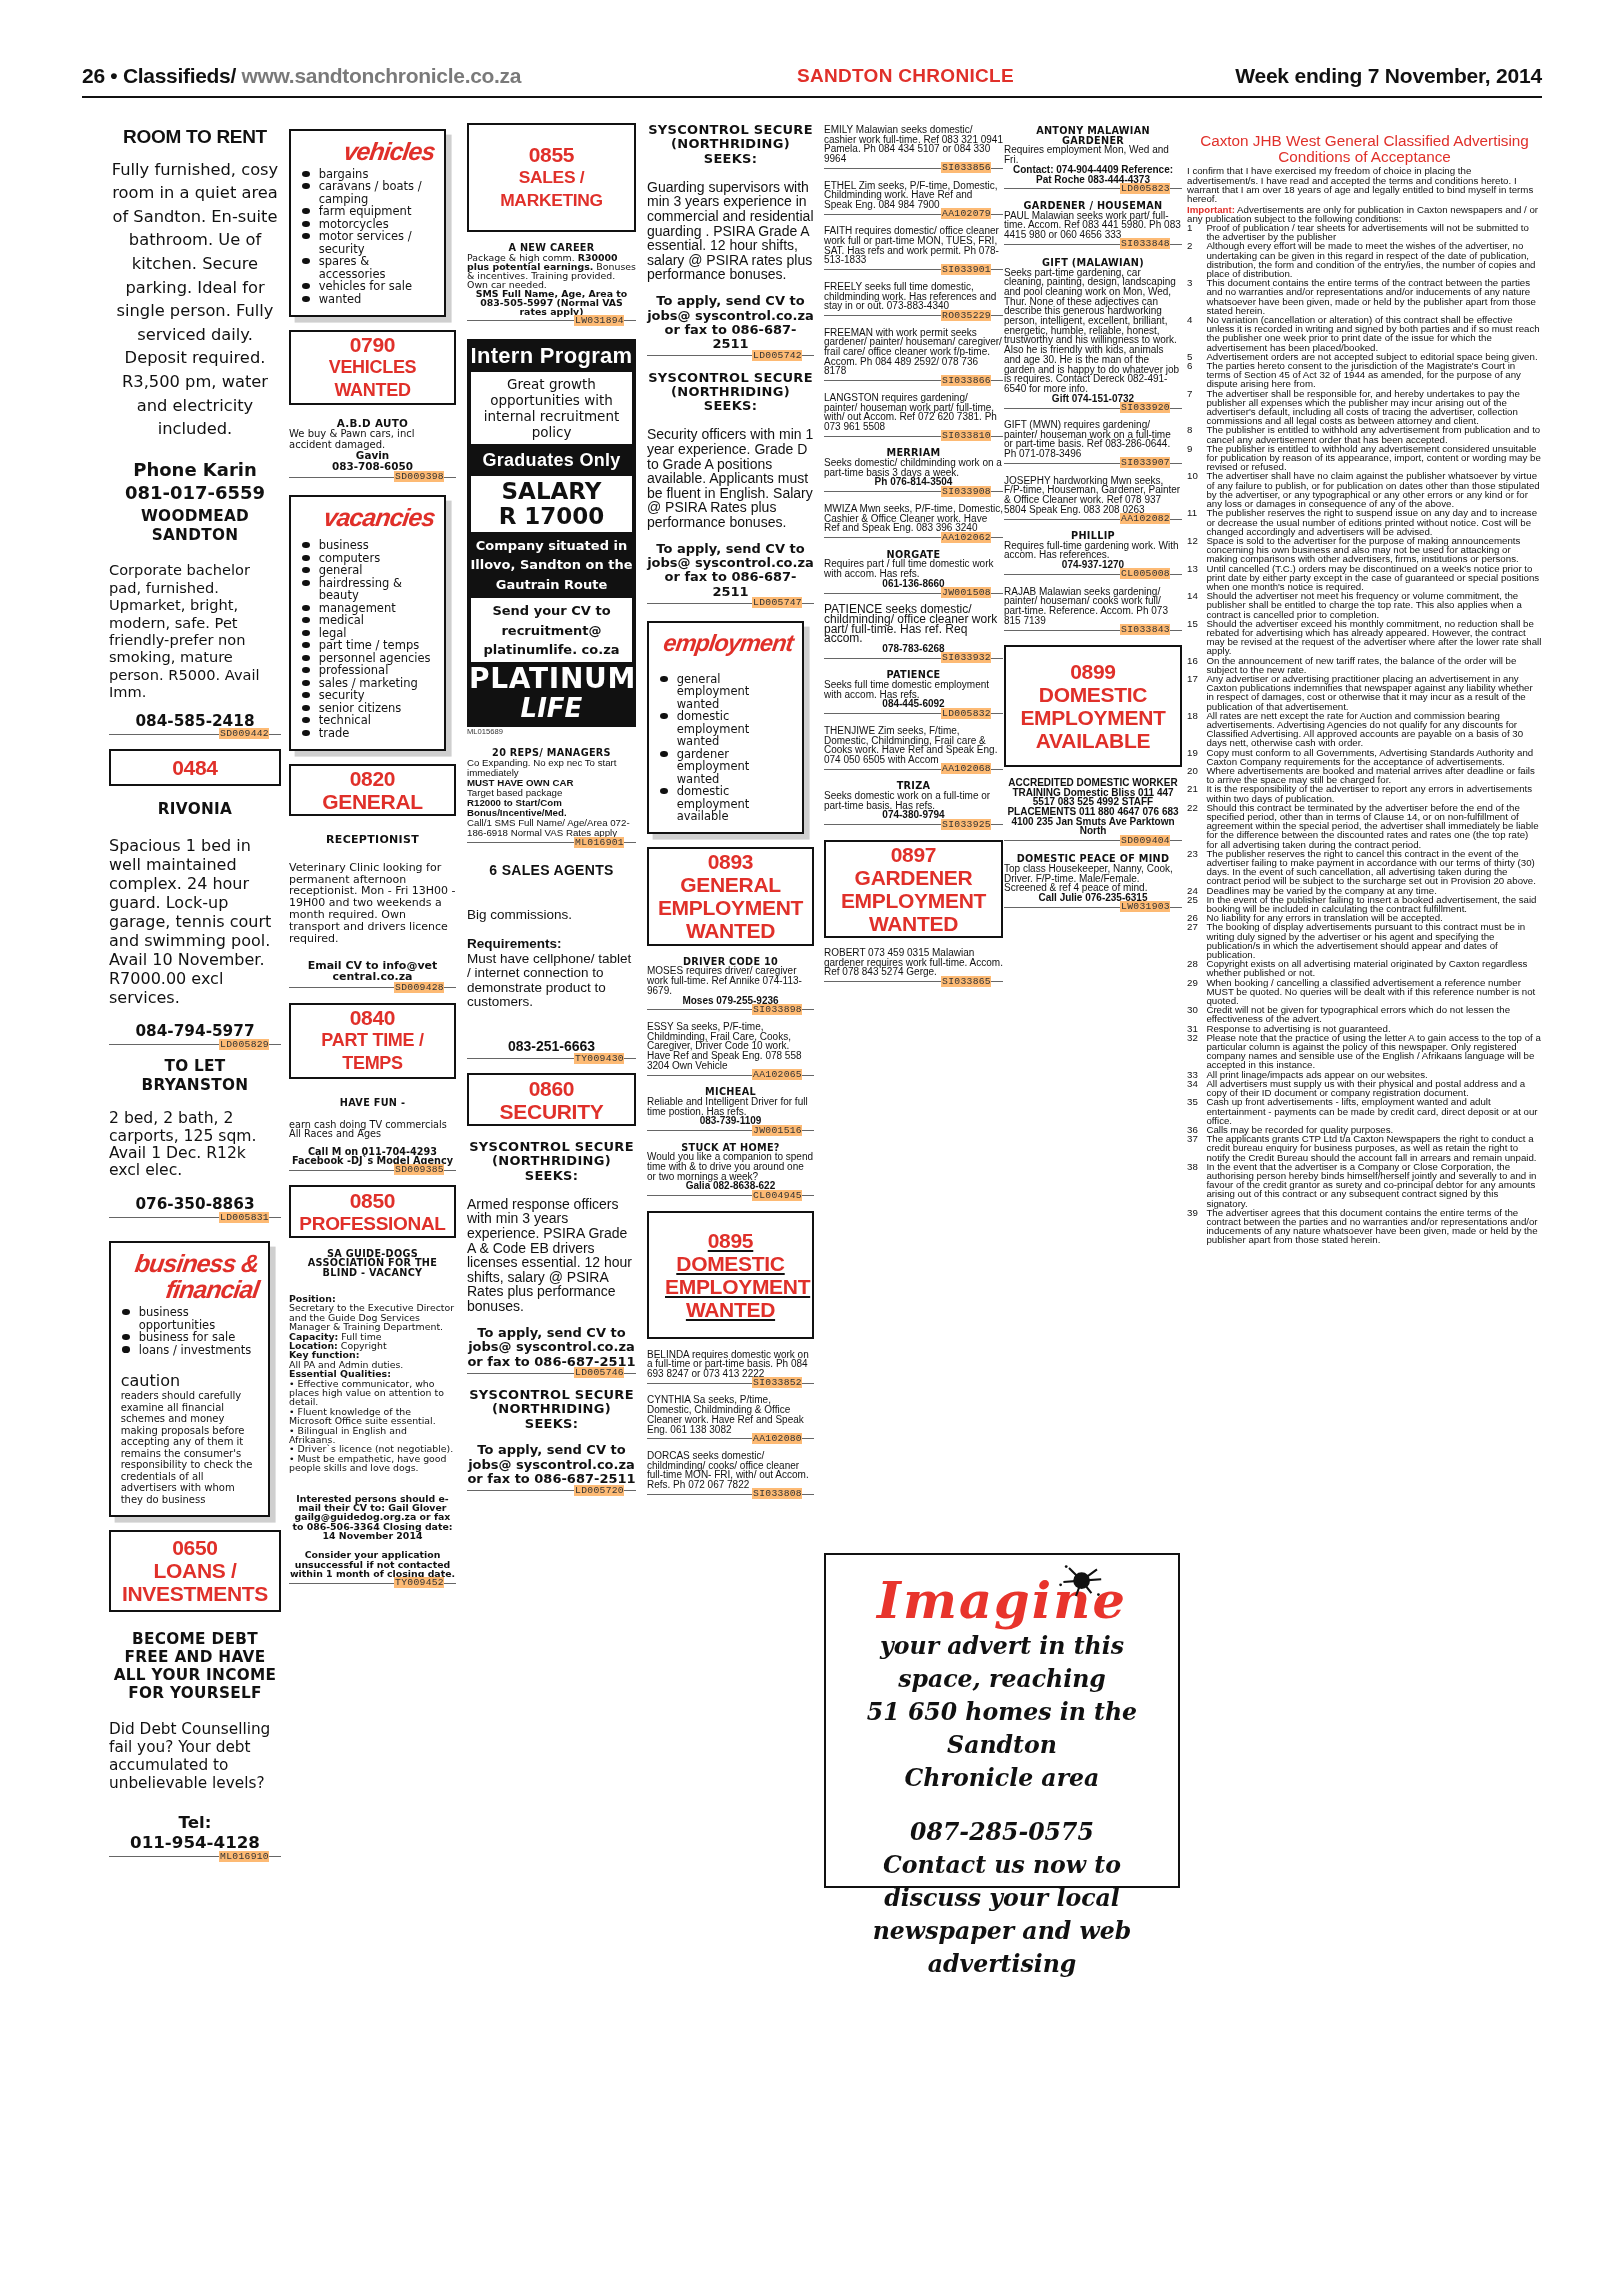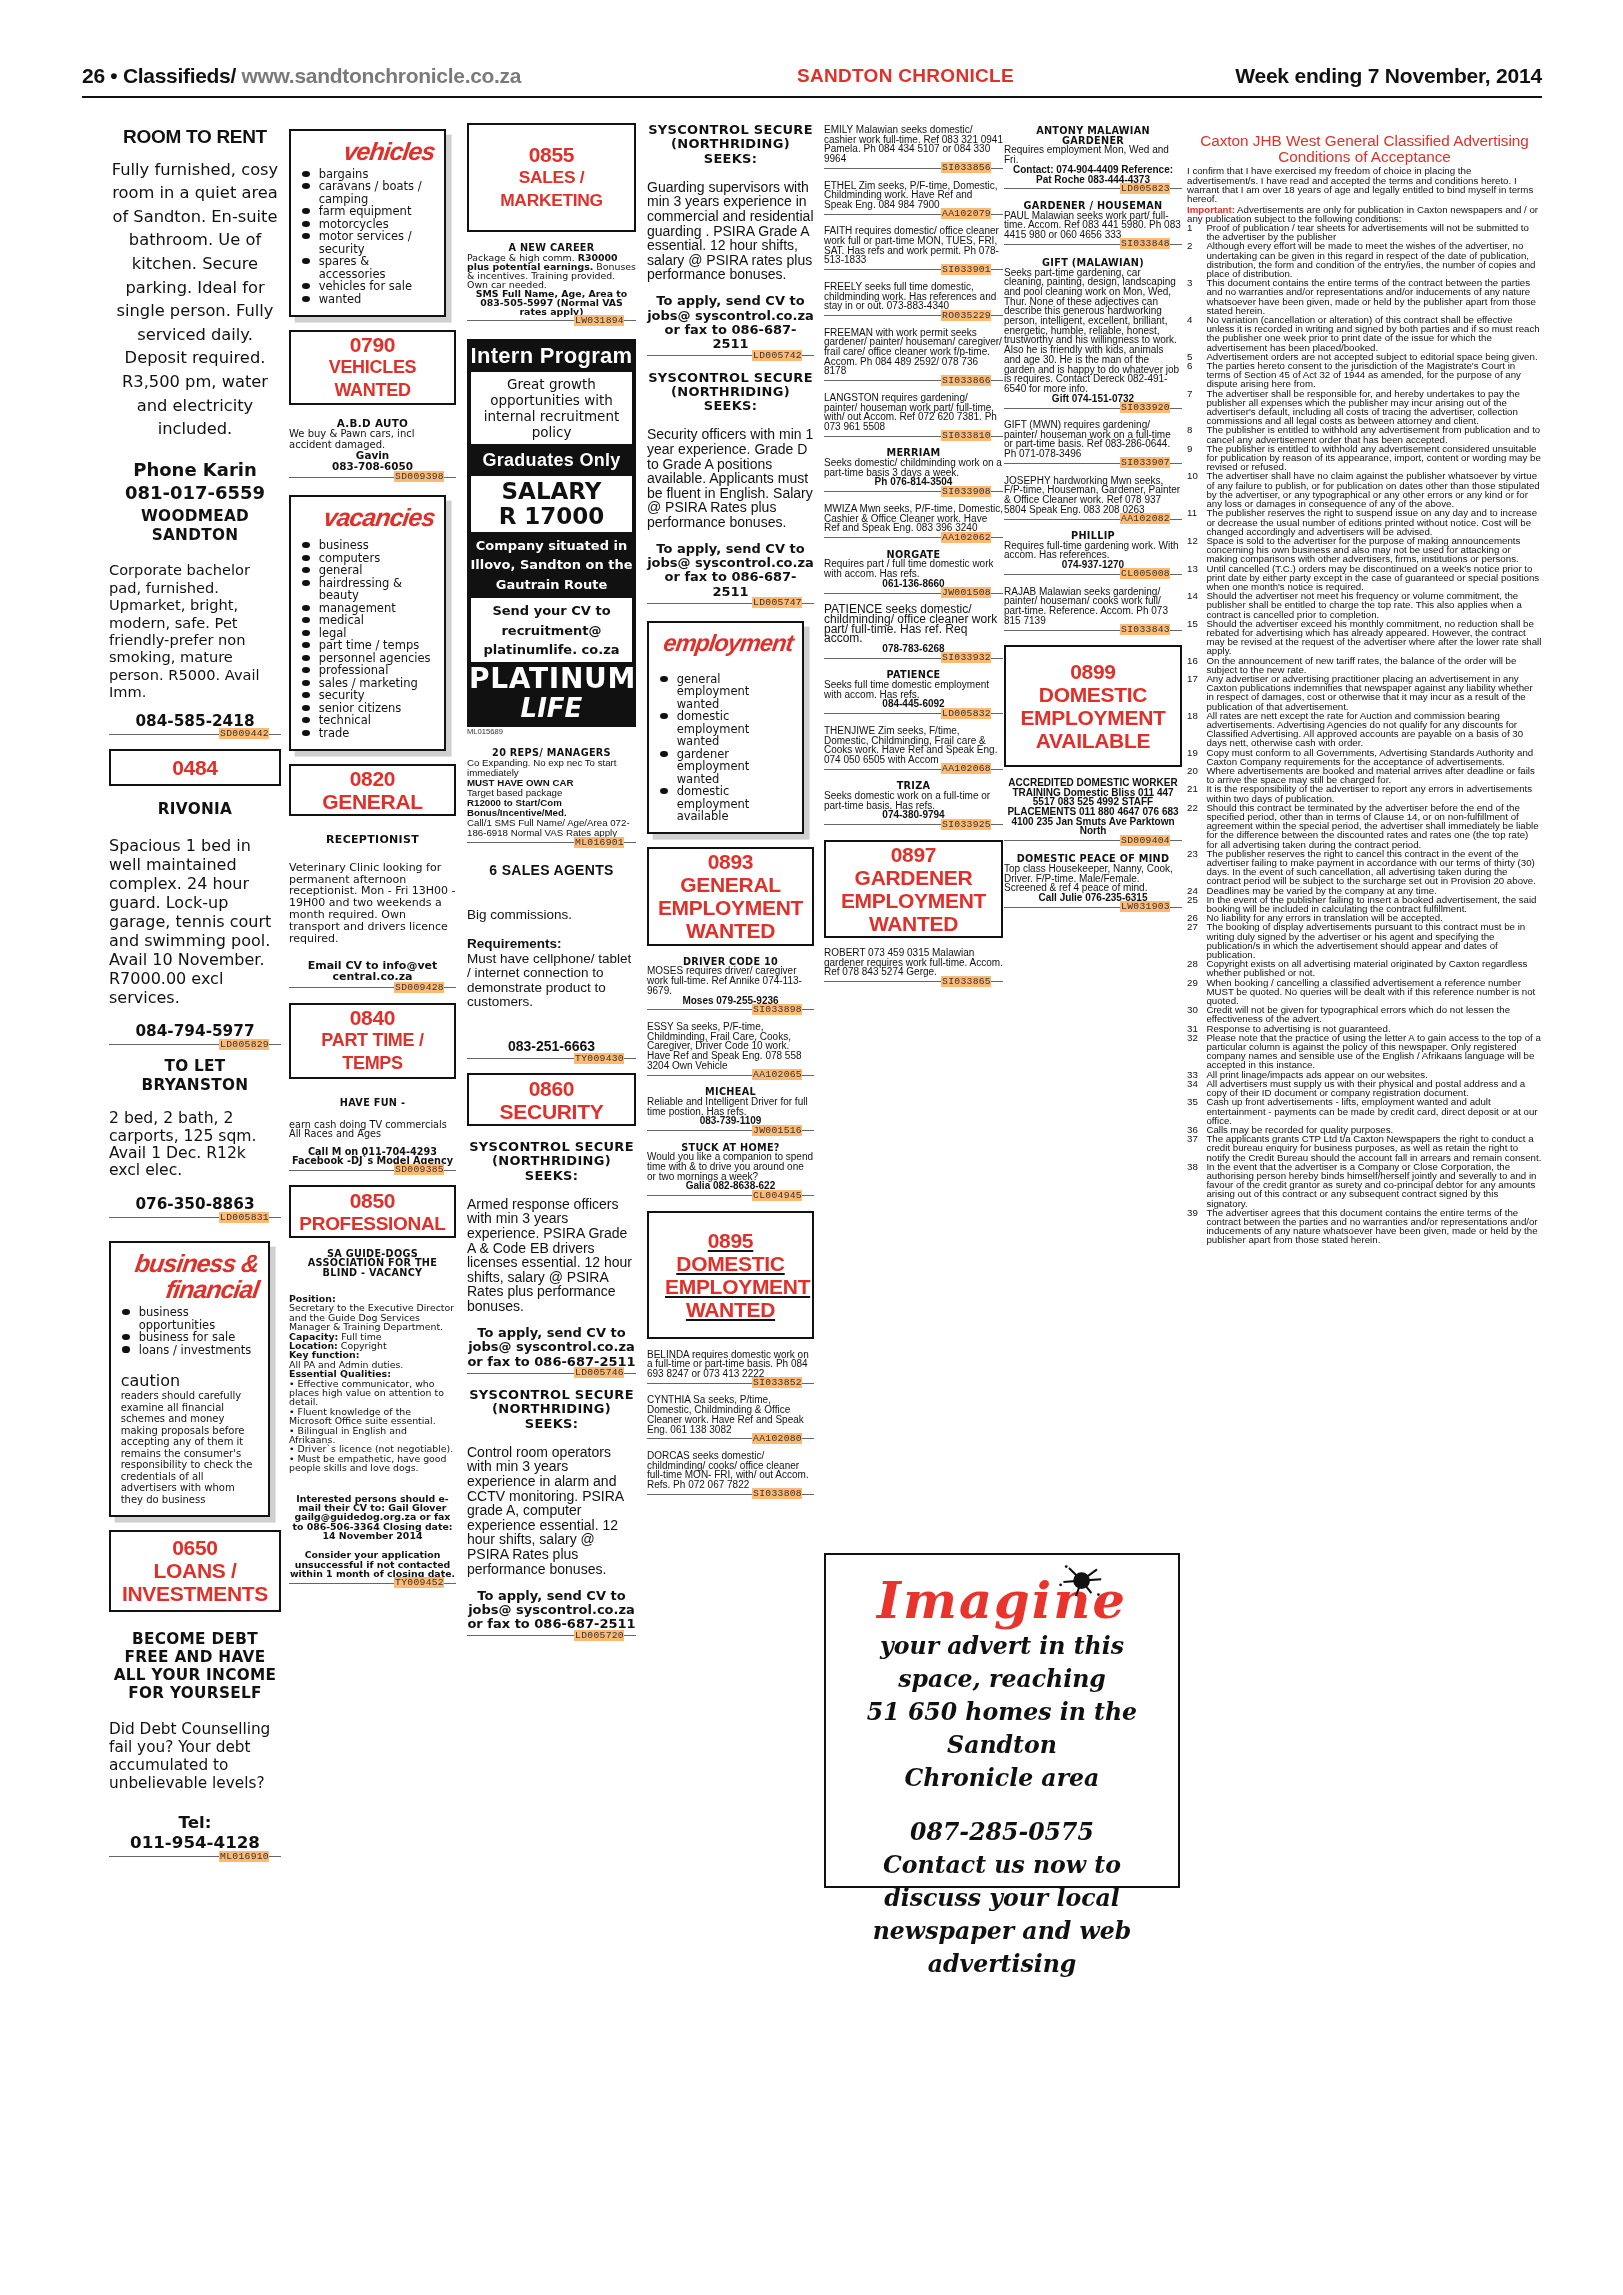--- a/index.html
+++ b/index.html
@@ -322,21 +322,20 @@
     <div class="ad-head hum" style="font-size:13px;line-height:14.2px;">SYSCONTROL SECURE (NORTHRIDING) SEEKS:</div>
     <div class="ad-body" style="margin-top:14px;font-size:14px;line-height:14.6px;">Armed response officers with min 3 years experience. PSIRA Grade A &amp; Code EB drivers licenses essential. 12 hour shifts, salary @ PSIRA Rates plus performance bonuses.</div>
     <div class="ctr b hum" style="margin-top:12.5px;font-size:13px;line-height:14.2px;">To apply, send CV to jobs@ syscontrol.co.za or fax to 086-687-2511</div>
     <div class="sep">
         <div class="line"></div>
         <span class="ref">LD005746</span>
       </div>
   </div>
   <div style="margin-top:7px;">
     <div class="ad-head hum" style="font-size:13px;line-height:14.2px;">SYSCONTROL SECURE (NORTHRIDING) SEEKS:</div>
-    <div class="ad-body" style="margin-top:14px;font-size:14px;line-height:14.6px;">Control room operators with min 3 years experience in alarm and CCTV monitoring. PSIRA grade A, computer experience essential. 12 hour shifts, salary @ PSIRA Rates plus performance bonuses.</div>
     <div class="ctr b hum" style="margin-top:12.5px;font-size:13px;line-height:14.2px;">To apply, send CV to jobs@ syscontrol.co.za or fax to 086-687-2511</div>
     <div class="sep">
         <div class="line"></div>
         <span class="ref">LD005720</span>
       </div>
   </div>
 </div>
 
 <div class="col c4">
   <div style="margin-top:4.2px;">
@@ -689,18 +688,18 @@
       <li><span class="n">27</span><span>The booking of display advertisements pursuant to this contract must be in writing duly signed by the advertiser or his agent and specifying the publication/s in which the advertisement should appear and dates of publication.</span></li>
       <li><span class="n">28</span><span>Copyright exists on all advertising material originated by Caxton regardless whether published or not.</span></li>
       <li><span class="n">29</span><span>When booking / cancelling a classified advertisement a reference number MUST be quoted. No queries will be dealt with if this reference number is not quoted.</span></li>
       <li><span class="n">30</span><span>Credit will not be given for typographical errors which do not lessen the effectiveness of the advert.</span></li>
       <li><span class="n">31</span><span>Response to advertising is not guaranteed.</span></li>
       <li><span class="n">32</span><span>Please note that the practice of using the letter A to gain access to the top of a particular column is against the policy of this newspaper. Only registered company names and sensible use of the English / Afrikaans language will be accepted in this instance.</span></li>
       <li><span class="n">33</span><span> All print linage/impacts ads appear on our websites.</span></li>
       <li><span class="n">34</span><span>All advertisers must supply us with their physical and postal address and a copy of their ID document or company registration document.</span></li>
       <li><span class="n">35</span><span>Cash up front advertisements - lifts, employment wanted and adult entertainment - payments can be made by credit card, direct deposit or at our office.</span></li>
       <li><span class="n">36</span><span>Calls may be recorded for quality purposes.</span></li>
-      <li><span class="n">37</span><span>The applicants grants CTP Ltd t/a Caxton Newspapers the right to conduct a credit bureau enquiry for business purposes, as well as retain the right to notify the Credit Bureau should the account fall in arrears and remain consent.</span></li>
+      <li><span class="n">37</span><span>The applicants grants CTP Ltd t/a Caxton Newspapers the right to conduct a credit bureau enquiry for business purposes, as well as retain the right to notify the Credit Bureau should the account fall in arrears and remain unpaid.</span></li>
       <li><span class="n">38</span><span>In the event that the advertiser is a Company or Close Corporation, the authorising person hereby binds himself/herself jointly and severally to and in favour of the credit grantor as surety and co-principal debtor for any amounts arising out of this contract or any subsequent contract signed by this signatory.</span></li>
       <li><span class="n">39</span><span>The advertiser agrees that this document contains the entire terms of the contract between the parties and no warranties and/or representations and/or inducements of any nature whatsoever have been given, made or held by the publisher apart from those stated herein.</span></li>
     </ul>
 </div>
 
 
 </body></html>

